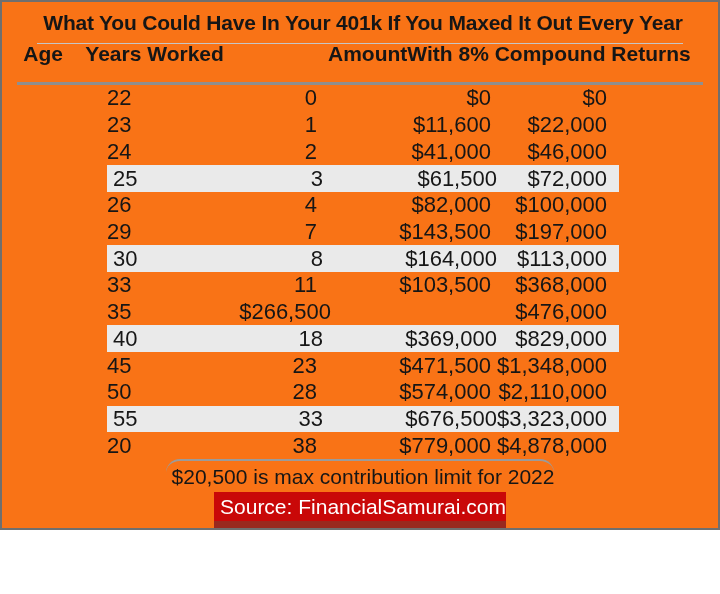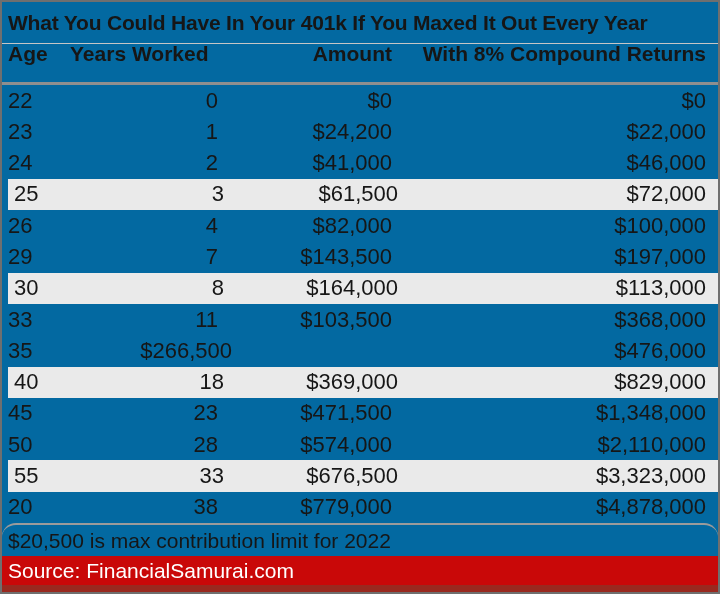--- a/index.html
+++ b/index.html
@@ -4,26 +4,27 @@
 <style>
   html, body {
     margin: 0;
     padding: 0;
     background: #ffffff;
     font-family: "Liberation Sans", "DejaVu Sans", sans-serif;
   }
   .frame {
     box-sizing: border-box;
     width: 720px;
-    height: 594px;
+    height: 530px;
     border: 2px solid var(--border, #6f6f6f);
     display: flex;
     flex-direction: column;
-    background: #0369a1;
+    background: #f97316;
     overflow: hidden;
+    align-items: center;
   }
   .title-row {
     box-sizing: border-box;
     height: 42px;
     flex: none;
     display: flex;
     align-items: center;
     padding-left: 6px;
     border-bottom: 1px solid var(--title-rule, #c6c6c6);
     font-size: 21px;
@@ -108,21 +109,21 @@
   <div class="tbody">
     <div class="trow">
       <div class="c-age">22</div>
       <div class="c-years">0</div>
       <div class="c-amount">$0</div>
       <div class="c-returns">$0</div>
     </div>
     <div class="trow">
       <div class="c-age">23</div>
       <div class="c-years">1</div>
-      <div class="c-amount">$24,200</div>
+      <div class="c-amount">$11,600</div>
       <div class="c-returns">$22,000</div>
     </div>
     <div class="trow">
       <div class="c-age">24</div>
       <div class="c-years">2</div>
       <div class="c-amount">$41,000</div>
       <div class="c-returns">$46,000</div>
     </div>
     <div class="trow shaded">
       <div class="c-age">25</div>

